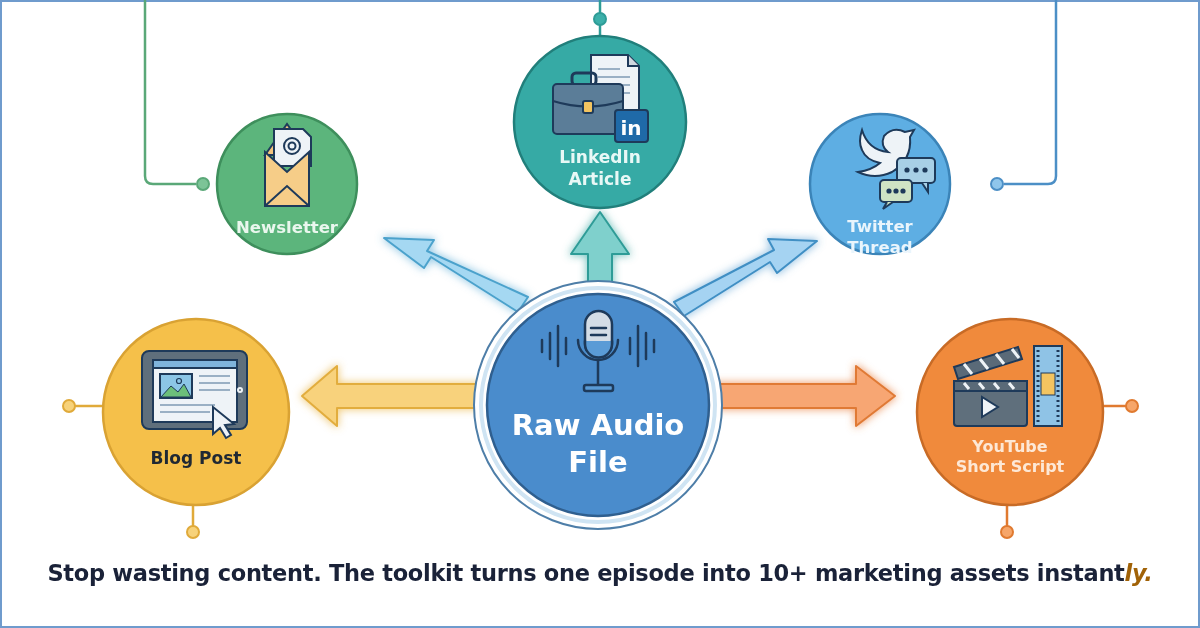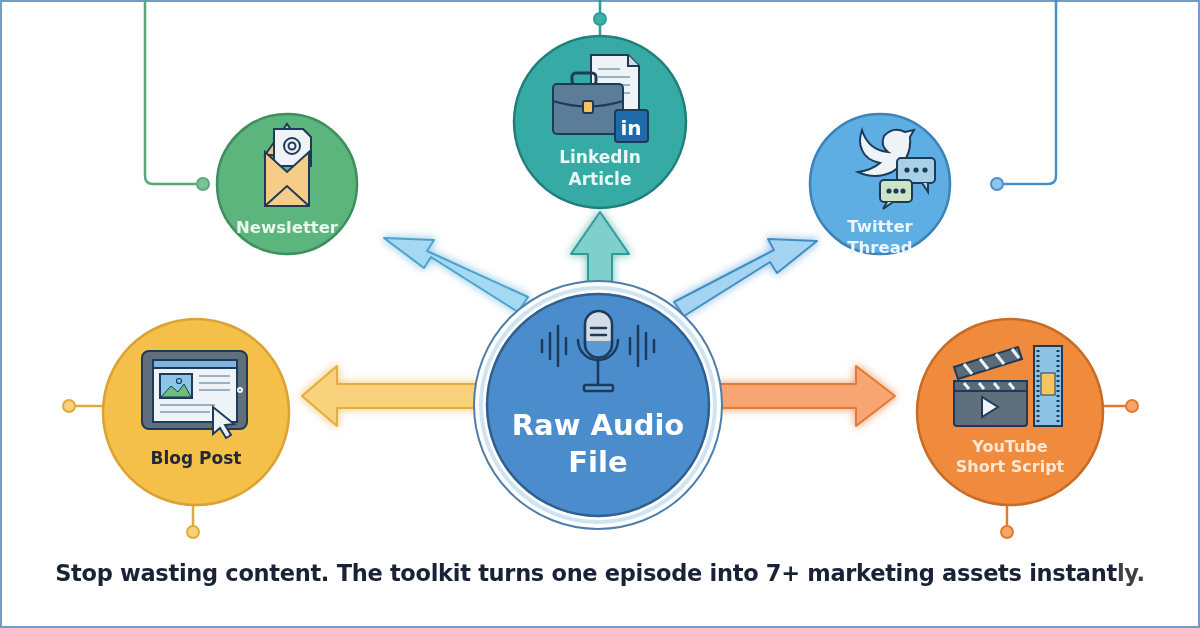--- a/index.html
+++ b/index.html
@@ -5,21 +5,21 @@
   html, body { margin: 0; padding: 0; background: #ffffff; }
   body { width: 1200px; height: 628px; position: relative; overflow: hidden;
          font-family: "DejaVu Sans", "Liberation Sans", sans-serif; }
   .frame { position: absolute; left: 0; top: 0; width: 1196px; height: 624px;
            border: 2px solid #6f9bcd; background: #ffffff; }
   svg.diagram { position: absolute; left: 0; top: 0; width: 1200px; height: 628px; }
   .node-label { font-family: "DejaVu Sans", sans-serif; font-weight: bold; }
   .tagline { position: absolute; left: 0; top: 560px; width: 1200px; text-align: center;
              font-family: "DejaVu Sans", sans-serif; font-weight: bold; font-size: 22.5px;
              color: #1a2238; letter-spacing: -0.3px; }
-  .tagline .fade { color: #404040; }
+  .tagline .fade { color: #a16207; font-style: italic; }
 </style>
 </head>
 <body>
 
 <div class="frame"></div>
 
 <svg class="diagram" viewBox="0 0 1200 628">
   <defs>
     <filter id="glowBlue" x="-30%" y="-30%" width="160%" height="160%">
       <feGaussianBlur stdDeviation="4" result="b"></feGaussianBlur>
@@ -184,13 +184,13 @@
       <rect x="1034" y="346" width="28" height="80" fill="#8fc3e6"></rect>
       <rect x="1041" y="373" width="14" height="22" fill="#f3c460" stroke-width="1"></rect>
       <line x1="1038" y1="350" x2="1038" y2="422" stroke="#1e3a5a" stroke-width="3" stroke-dasharray="2,3"></line>
       <line x1="1058" y1="350" x2="1058" y2="422" stroke="#1e3a5a" stroke-width="3" stroke-dasharray="2,3"></line>
     </g>
     <text class="node-label" x="1010" y="452" text-anchor="middle" font-size="16" fill="#fde8d6">YouTube</text>
     <text class="node-label" x="1010" y="472" text-anchor="middle" font-size="16" fill="#fde8d6">Short Script</text>
   </g>
 </svg>
 
-<div class="tagline"><span>Stop wasting content. The toolkit turns one episode into 7+ marketing assets instant</span><span class="fade">ly.</span></div>
+<div class="tagline"><span>Stop wasting content. The toolkit turns one episode into 10+ marketing assets instant</span><span class="fade">ly.</span></div>
 
 </body></html>

